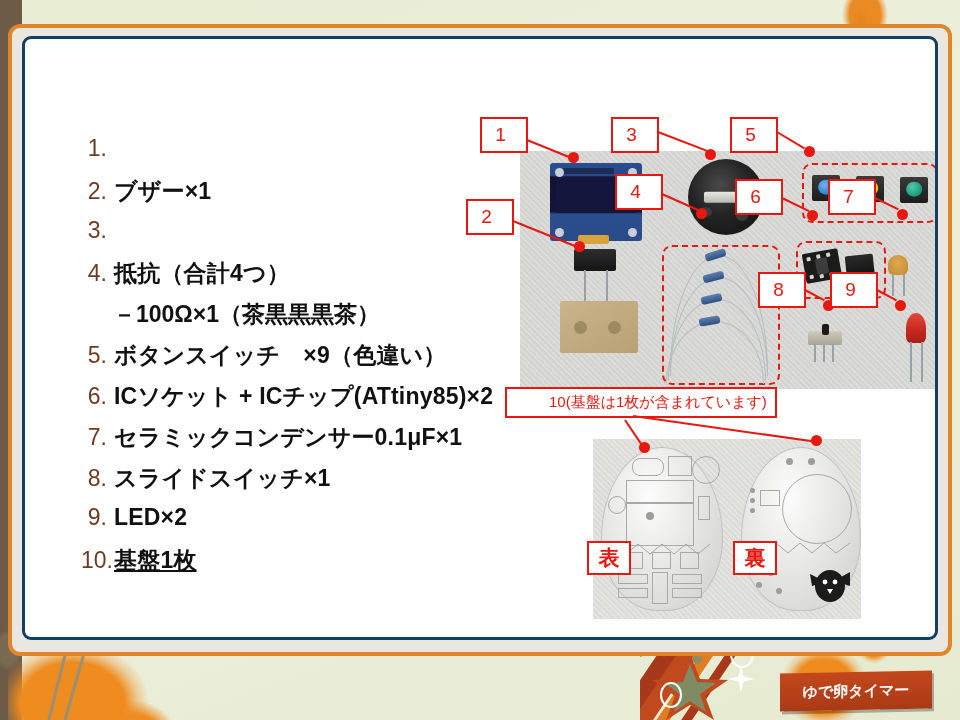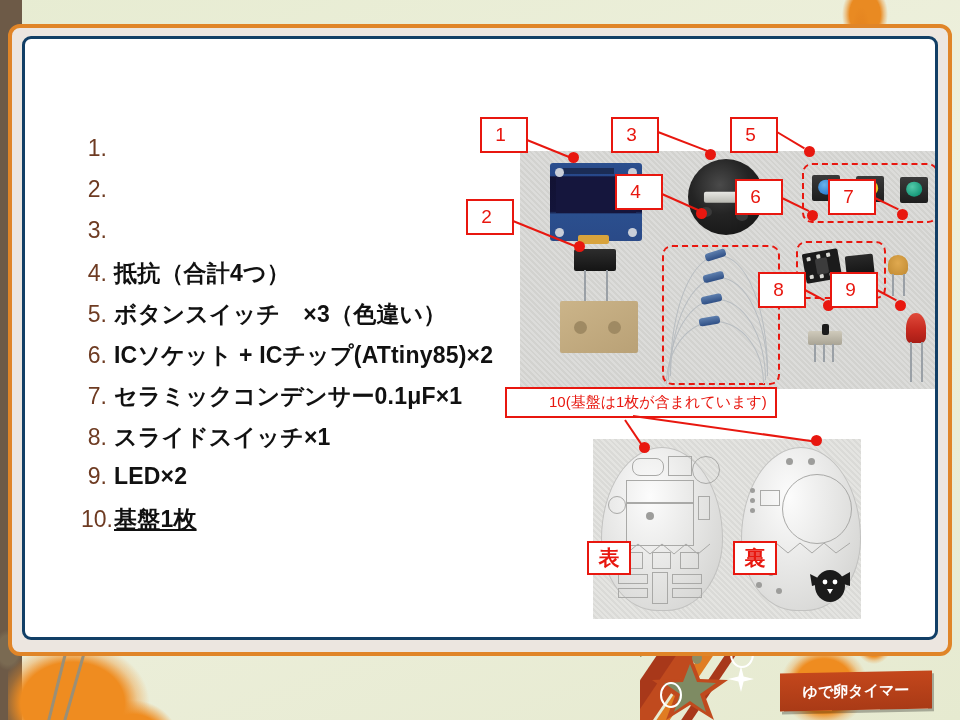--- a/index.html
+++ b/index.html
@@ -231,37 +231,39 @@
 
 
     <div class="list">
 
       <div class="li">
         <span class="num">1.</span>
       </div>
 
       <div class="li">
         <span class="num">2.</span>
+        <span class="txt">ブザー×1</span>
       </div>
 
       <div class="li">
         <span class="num">3.</span>
       </div>
 
       <div class="li">
         <span class="num">4.</span>
         <span class="txt">抵抗（合計4つ）</span>
       </div>
 
 
+      <div class="sub">－100Ω×1（茶黒黒黒茶）</div>
 
 
       <div class="li">
         <span class="num">5.</span>
-        <span class="txt">ボタンスイッチ　×3（色違い）</span>
+        <span class="txt">ボタンスイッチ　×9（色違い）</span>
       </div>
 
       <div class="li">
         <span class="num">6.</span>
         <span class="txt">ICソケット + ICチップ(ATtiny85)×2</span>
       </div>
 
       <div class="li">
         <span class="num">7.</span>
         <span class="txt">セラミックコンデンサー0.1μF×1</span>

